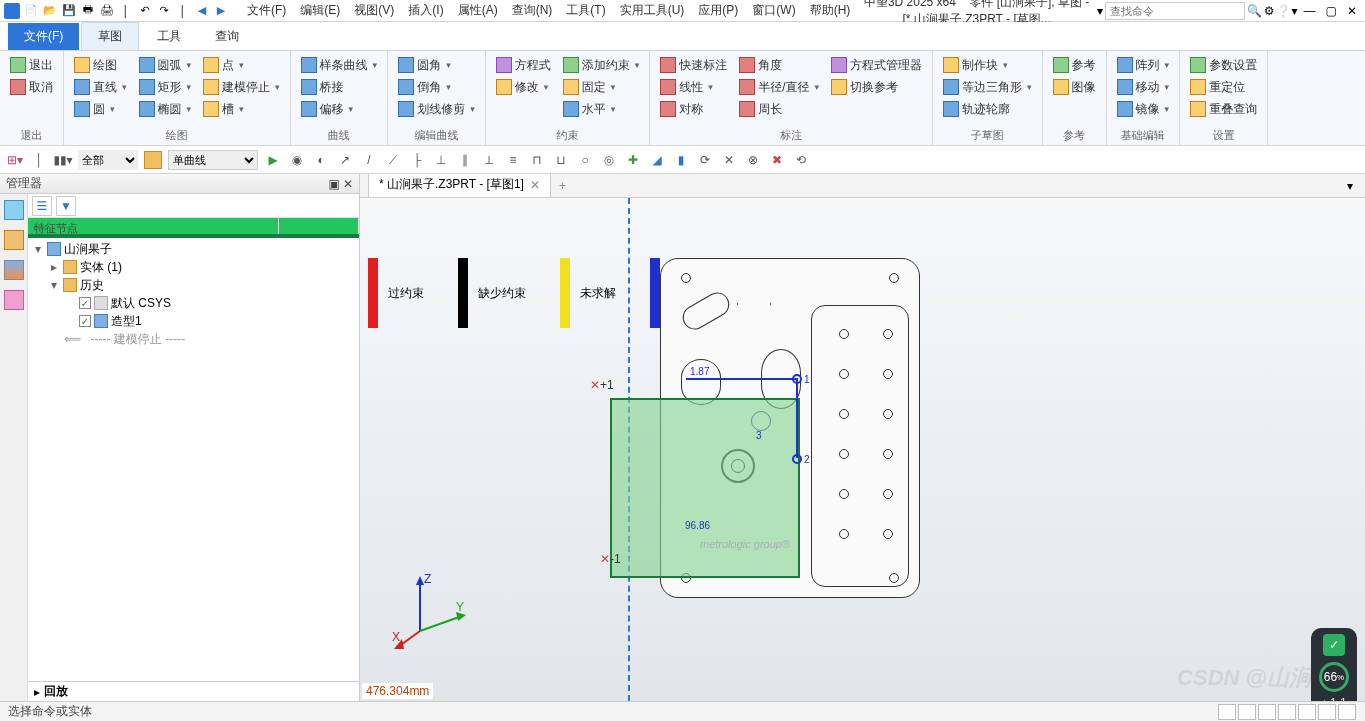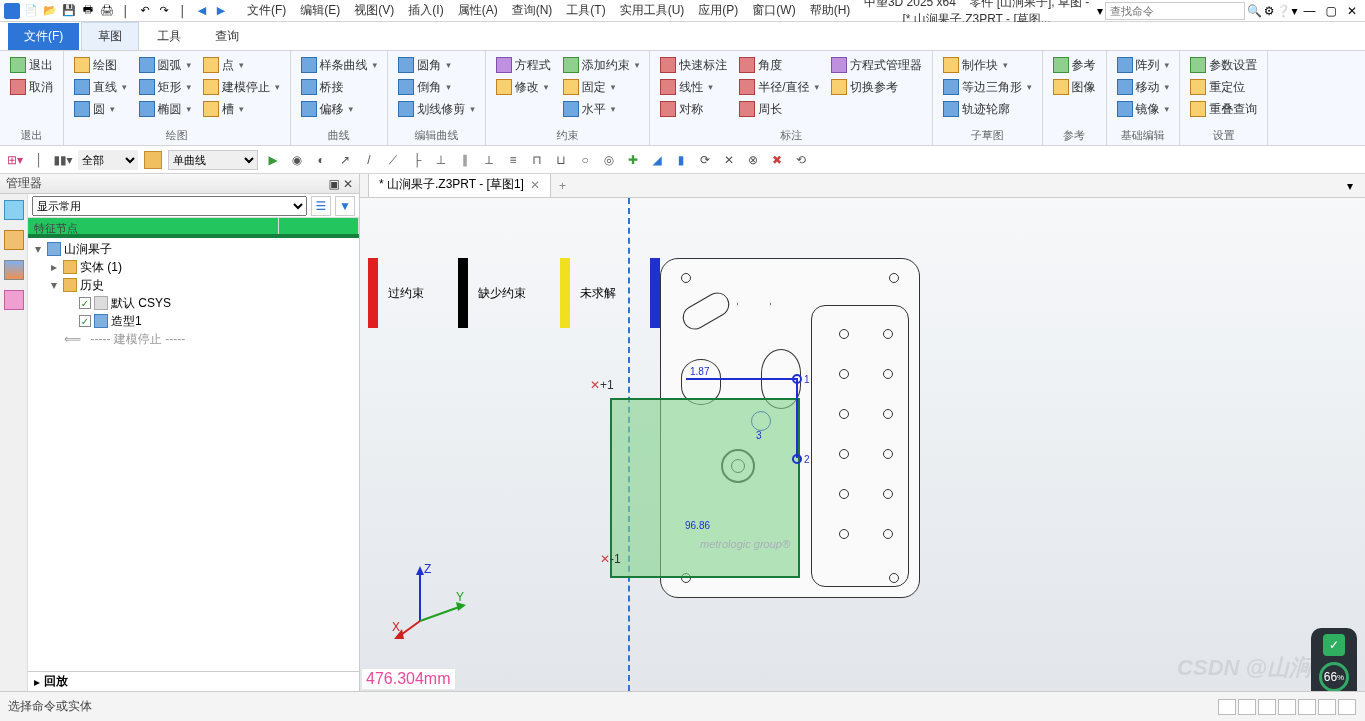--- a/index.html
+++ b/index.html
@@ -79,22 +79,22 @@
 .phole{position:absolute;width:10px;height:10px;border:1.5px solid #333;border-radius:50%}
 .greenrect{position:absolute;left:250px;top:200px;width:190px;height:180px;background:rgba(130,210,140,0.6);border:2px solid #1a7a3a}
 .dashv{position:absolute;left:268px;top:0;bottom:0;border-left:2px dashed #2e75d8}
 .dim{position:absolute;border:1.5px solid #2030d0}
 .watermark{position:absolute;right:10px;bottom:8px;color:#d0d4d8;font-size:22px;font-weight:bold;font-style:italic}
 .wm2{position:absolute;left:340px;top:340px;color:#a8b0b8;font-size:11px;font-style:italic}
 .meter{position:absolute;right:8px;top:430px;width:46px;height:140px;background:#2a3038;border-radius:10px;display:flex;flex-direction:column;align-items:center;padding:6px 0;color:#cfe;gap:6px}
 .meter .shield{width:22px;height:22px;background:#2eb060;border-radius:4px;display:flex;align-items:center;justify-content:center;color:#fff}
 .meter .ring{width:30px;height:30px;border:3px solid #3a6;border-radius:50%;display:flex;align-items:center;justify-content:center;color:#fff;font-size:11px}
 .meter .stat{font-size:10px;text-align:center;line-height:11px}
-.canvas-dim{position:absolute;left:2px;bottom:2px;background:#fff;padding:1px 4px;font-size:16px;color:#ec4899}
-.statusbar{height:30px;background:#f4f4f4;border-top:1px solid #ccc;display:flex;align-items:center;padding:0 8px;font-size:11px;color:#444}
+.canvas-dim{position:absolute;left:2px;bottom:2px;background:#fff;padding:1px 4px;font-size:12px;color:#c2410c}
+.statusbar{height:20px;background:#f4f4f4;border-top:1px solid #ccc;display:flex;align-items:center;padding:0 8px;font-size:11px;color:#444}
 .statusbar .sp{flex:1}
 .statusbar .sbtn{width:18px;height:16px;margin:0 1px;border:1px solid #bbb;background:#fff}
 .marker{position:absolute;font-size:10px;color:#333}
 </style>
 </head>
 <body>
 
 <div class="titlebar">
   <div class="qat">
     <span style="background:#2e75d8;width:16px;height:16px;border-radius:2px"></span>
@@ -463,21 +463,20 @@
     <div class="mgr-title"><span>管理器</span><span class="sp"></span><span>▣</span>&nbsp;<span>✕</span></div>
     <div class="mgr-body">
       <div class="mgr-icons">
         <span class="mgr-ic1"></span>
         <span class="mgr-ic2"></span>
         <span class="mgr-ic3"></span>
         <span class="mgr-ic4"></span>
       </div>
       <div class="mgr-content">
         <div class="mgr-filter">
-          <select><option>显示常用</option></select>
           <span class="fbtn">☰</span>
           <span class="fbtn" style="color:#2e75d8">▼</span>
         </div>
         <div class="mgr-header">
             <span style="flex:1">特征节点</span>
             <span style="width:80px"></span>
           </div>
         <div class="tree">
           <div class="tree-node">
               <span class="tw">▾</span>

